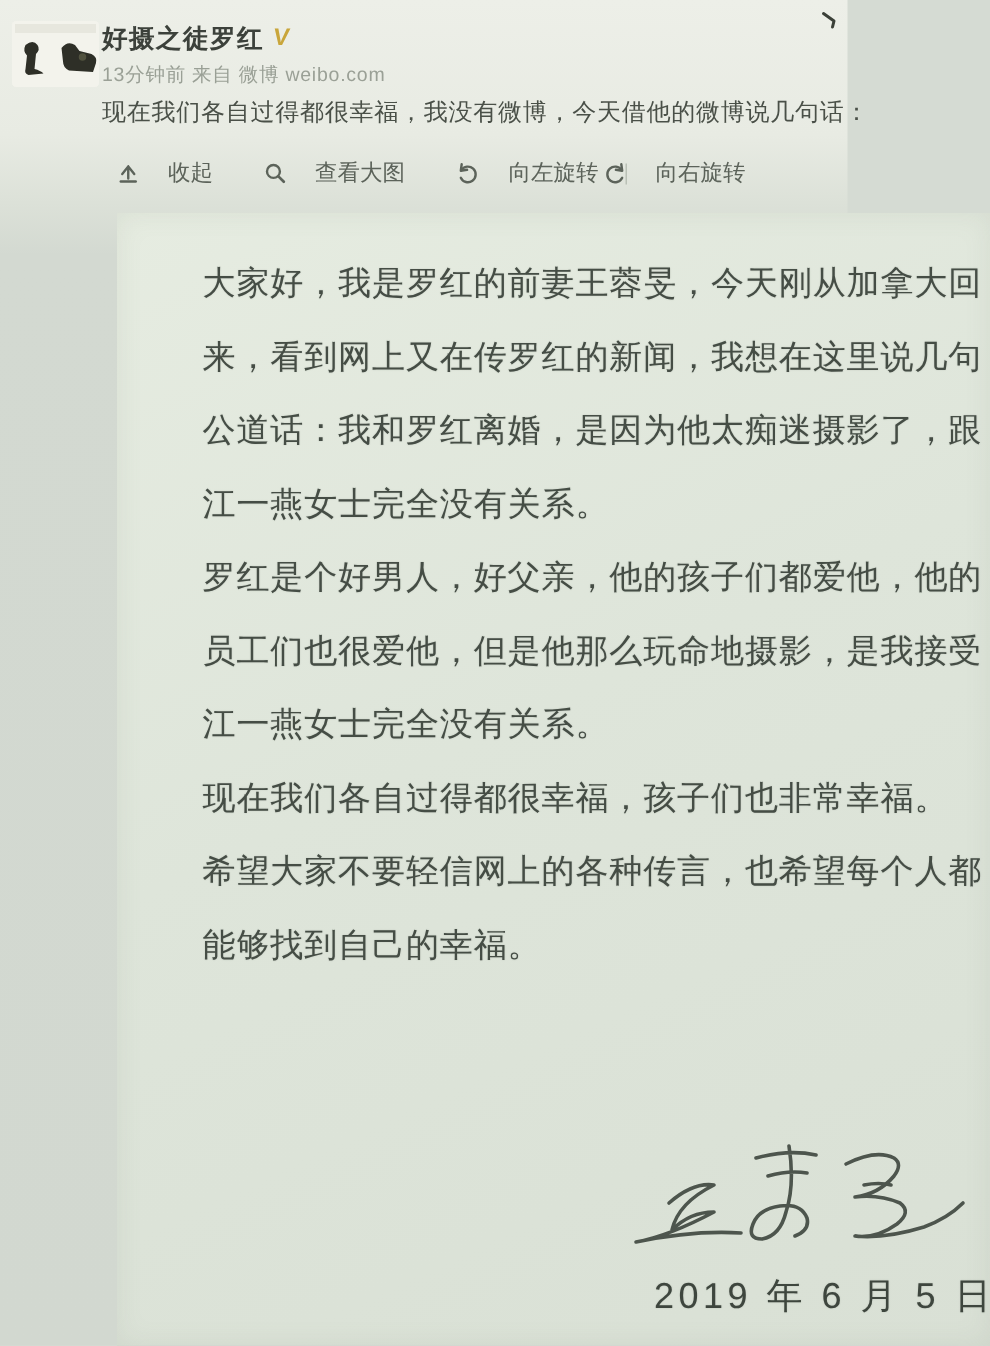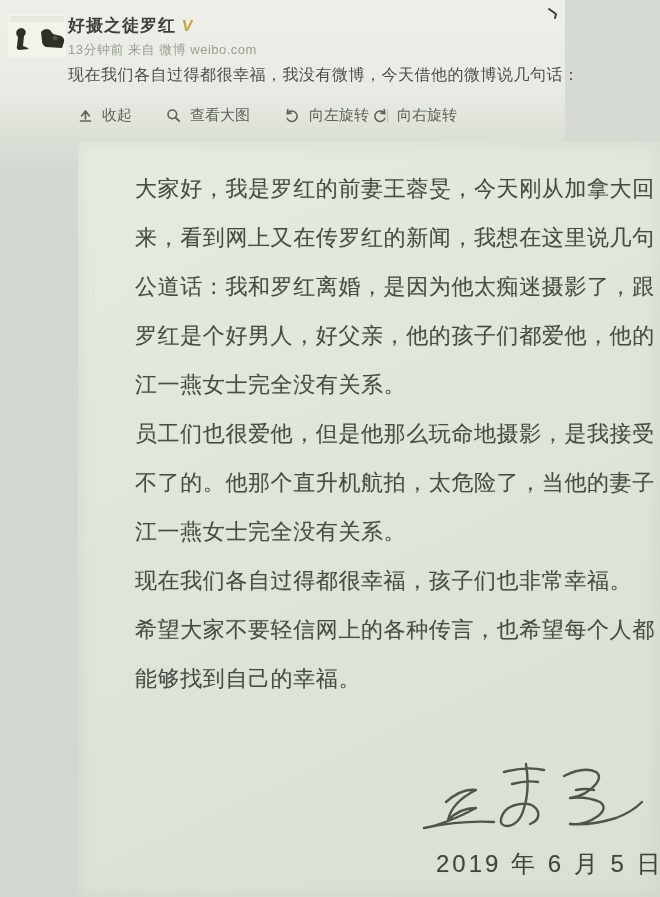--- a/index.html
+++ b/index.html
@@ -17,21 +17,21 @@
     position:absolute;left:8px;top:14px;width:58px;height:44px;
     background:#f3f3ec;border-radius:3px;overflow:hidden;cursor:pointer;
   }
   .name-row{position:absolute;left:68px;top:14px;display:flex;align-items:center;gap:6px;}
   .username{font-size:17px;font-weight:bold;color:#3c413b;letter-spacing:1px;cursor:pointer;}
   .vbadge{font-size:16px;font-weight:bold;color:#c9a63b;transform:skewX(-8deg);}
   .meta{position:absolute;left:68px;top:41px;font-size:13px;color:#9aa096;letter-spacing:0.5px;}
   .post-text{position:absolute;left:68px;top:65px;width:560px;font-size:16px;color:#4a5048;letter-spacing:0.5px;}
   
   .toolbar{position:absolute;left:78px;top:106px;display:flex;align-items:center;font-size:15px;color:#5c635a;}
-  .tool{display:flex;align-items:center;gap:9px;cursor:pointer;white-space:nowrap;}
+  .tool{display:flex;align-items:center;gap:19px;cursor:pointer;white-space:nowrap;}
   .tool + .tool{margin-left:34px;justify-content:flex-end;}
   .tool svg{display:block;}
   .tool-sep{width:1px;height:14px;background:#b9c0b5;margin-left:18px;margin-right:-16px;}
   
   .letter-image{
     position:absolute;left:78px;top:142px;width:582px;height:755px;
     background:linear-gradient(155deg,#e6ece1 0%,#dee5da 45%,#d9e0d5 100%);
     box-shadow:inset 0 0 18px rgba(120,130,115,.12);
     cursor:pointer;
   }
@@ -104,24 +104,23 @@
       </svg>
       <span>向右旋转</span>
     </span>
   </div>
 
   <div class="letter-image">
     <div class="letter-body">
       <div class="letter-line">大家好，我是罗红的前妻王蓉旻，今天刚从加拿大回</div>
       <div class="letter-line">来，看到网上又在传罗红的新闻，我想在这里说几句</div>
       <div class="letter-line">公道话：我和罗红离婚，是因为他太痴迷摄影了，跟</div>
+      <div class="letter-line">江一燕女士完全没有关系。</div>
       <div class="letter-line">罗红是个好男人，好父亲，他的孩子们都爱他，他的</div>
-      <div class="letter-line">江一燕女士完全没有关系。</div>
       <div class="letter-line">员工们也很爱他，但是他那么玩命地摄影，是我接受</div>
-      <div class="letter-line">不了的。他那个直升机航拍，太危险了，当他的妻子</div>
       <div class="letter-line">江一燕女士完全没有关系。</div>
       <div class="letter-line">现在我们各自过得都很幸福，孩子们也非常幸福。</div>
       <div class="letter-line">希望大家不要轻信网上的各种传言，也希望每个人都</div>
       <div class="letter-line">能够找到自己的幸福。</div>
     </div>
 
     <svg class="signature" viewBox="0 0 265 115">
       <g stroke="#4d554d" stroke-width="2.4" fill="none" stroke-linecap="round" stroke-linejoin="round">
 
         <path d="M38,52 q16,-14 30,-12 q-24,12 -28,30 q12,-12 28,-12 q-30,16 -52,20 q38,-8 70,-6"></path>

